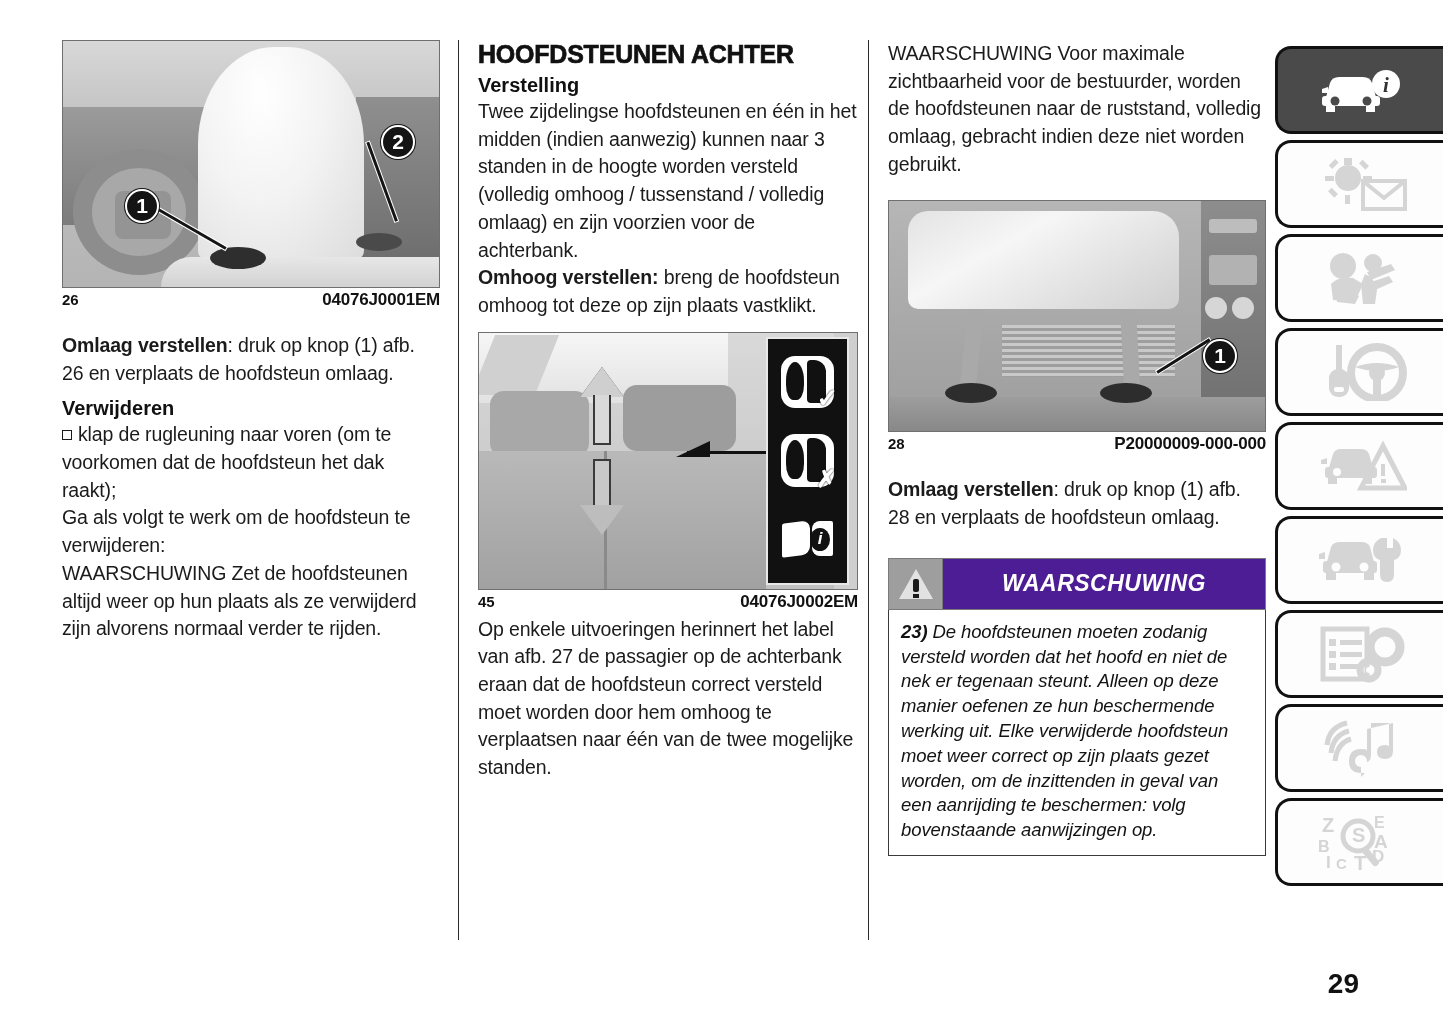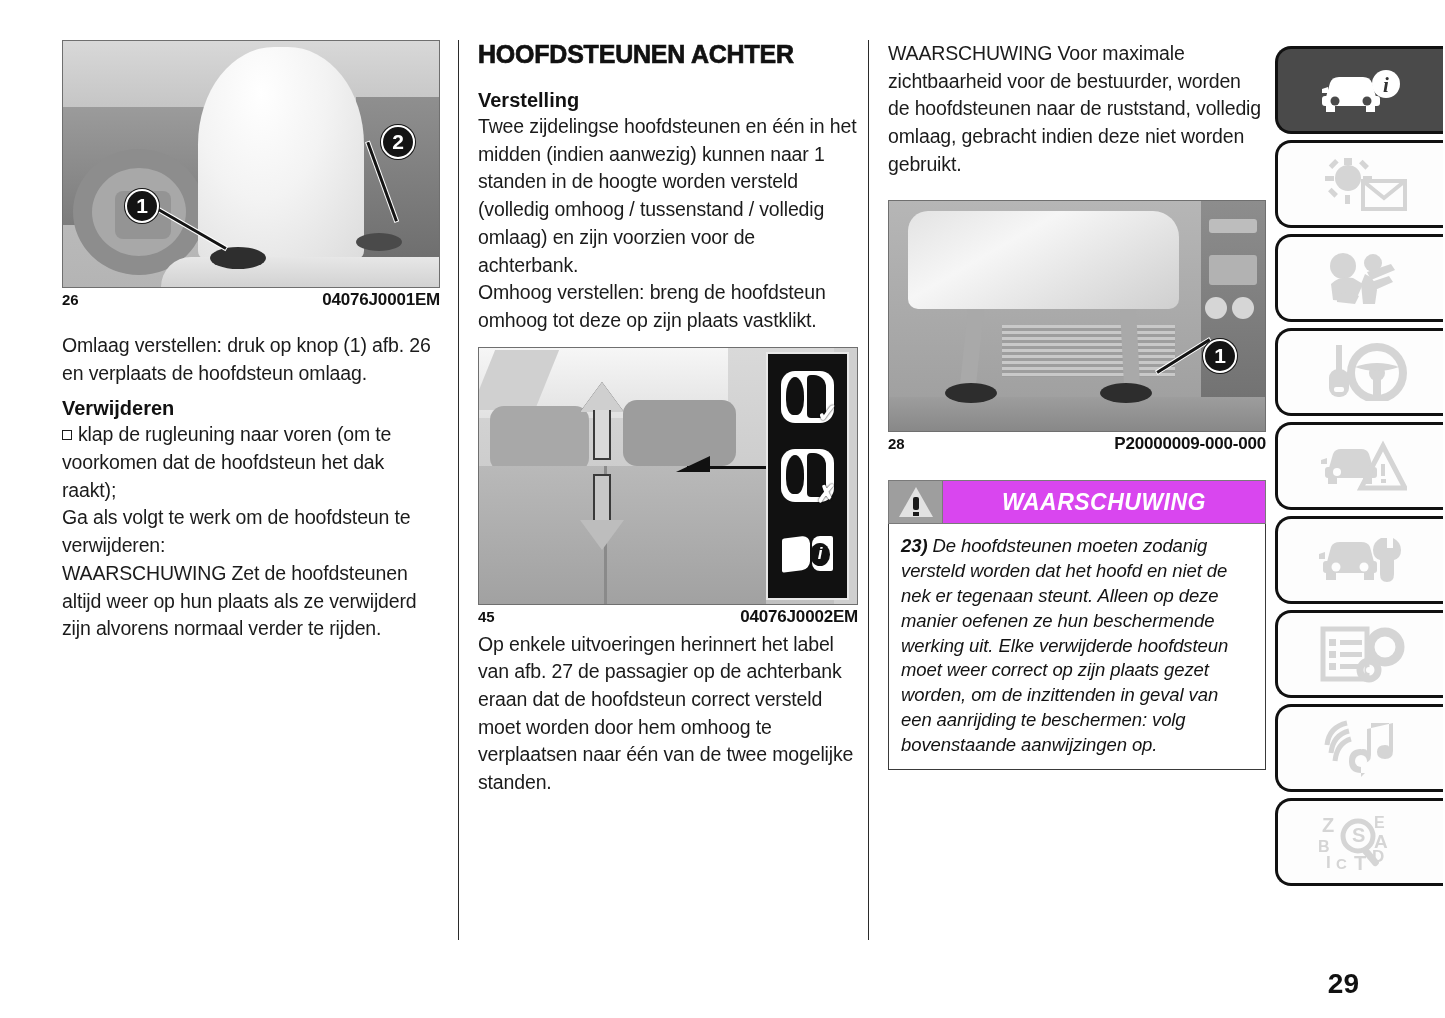--- a/index.html
+++ b/index.html
@@ -34,21 +34,21 @@
   }
   .h2 {
     font-size: 20px; font-weight: bold; color: #111;
     margin-top: 8px; line-height: 1.25;
   }
   p.body {
     font-size: 19.5px; line-height: 1.42; color: #1b1b1b;
     letter-spacing: -0.15px;
   }
   p.body + p.body { margin-top: 0px; }
-  .lead { font-weight: normal; }
+  .lead { font-weight: bold; }
   .spacer-l { margin-top: 22px; }
   .spacer-m { margin-top: 9px; }
   .sq {
     display: inline-block; width: 10px; height: 10px;
     border: 1.6px solid #1b1b1b; background: #fff;
     margin-right: 6px; position: relative; top: -1px;
   }
 
   
   .fig { width: 100%; }
@@ -180,22 +180,22 @@
     background:#d6d6d6; border-radius:50%; }
   .f28-knob2 { position:absolute; right:3%; top:96px; width:22px; height:22px;
     background:#d6d6d6; border-radius:50%; }
   .f28-grill { position:absolute; left:30%; top:124px; width:46%; height:52px;
     background: repeating-linear-gradient(#c9c9c9 0 3px,#9e9e9e 3px 6px); }
   .f28-floor { position:absolute; left:0; bottom:0; width:100%; height:34px;
     background: linear-gradient(#9d9d9d,#888); }
 
   
   .warn-head {
-    display:flex; align-items:center; background:#d946ef;
-    height:44px; border:1px solid #7a7a7a; margin-top:26px;
+    display:flex; align-items:center; background:#4c1d95;
+    height:52px; border:1px solid #7a7a7a; margin-top:26px;
   }
   .warn-icon-cell {
     width:54px; height:100%; display:flex; align-items:center; justify-content:center;
     border-right:1px solid #7a7a7a; background:#9e9e9e;
   }
   .tri {
     width:0;height:0; border-left:17px solid transparent;
     border-right:17px solid transparent; border-bottom:30px solid #e2e2e2;
     position:relative;
   }
@@ -277,23 +277,23 @@
     <p class="body">Ga als volgt te werk om de hoofdsteun te verwijderen:</p>
 
 
     <p class="body spacer-l">WAARSCHUWING Zet de hoofdsteunen altijd weer op hun plaats als ze verwijderd zijn alvorens normaal verder te rijden.</p>
   </div>
 
   <div class="col" id="col2">
 
     <div class="h1">HOOFDSTEUNEN ACHTER</div>
 
-    <div class="h2" style="margin-top:19px;">Verstelling</div>
-
-    <p class="body">Twee zijdelingse hoofdsteunen en één in het midden (indien aanwezig) kunnen naar 1 standen in de hoogte worden versteld (volledig omhoog / tussenstand / volledig omlaag) en zijn voorzien voor de achterbank.</p>
+    <div class="h2" style="margin-top:4px;">Verstelling</div>
+
+    <p class="body">Twee zijdelingse hoofdsteunen en één in het midden (indien aanwezig) kunnen naar 3 standen in de hoogte worden versteld (volledig omhoog / tussenstand / volledig omlaag) en zijn voorzien voor de achterbank.</p>
 
     <p class="body"><span class="lead">Omhoog verstellen:</span><span> breng de hoofdsteun omhoog tot deze op zijn plaats vastklikt.</span></p>
 
     <div class="fig" style="margin-top:12px;">
       <div class="fig-img" id="fig27">
         <div class="f27-window"></div>
         <div class="f27-pillar"></div>
         <div class="f27-bg-right"></div>
         <div class="f27-hr-left"></div>
         <div class="f27-hr-mid"></div>
@@ -361,20 +361,21 @@
         <div class="f28-hr"></div>
         <div class="leader" style="left:268px; top:170px; width:62px; transform:rotate(-32deg);"></div>
         <div class="callout" style="left:314px; top:138px;">1</div>
       </div>
       <div class="fig-cap">
         <span class="fig-num">28</span>
         <span class="fig-code">P20000009-000-000</span>
       </div>
     </div>
 
+    <p class="body spacer-l"><span class="lead">Omlaag verstellen</span><span>: druk op knop (1) afb. 28 en verplaats de hoofdsteun omlaag.</span></p>
 
     <div class="warn-head">
       <div class="warn-icon-cell">
         <div class="tri">
             <div class="tri-ex"></div>
             <div class="tri-dot"></div>
           </div>
       </div>
       <div class="warn-title">WAARSCHUWING</div>
     </div>

